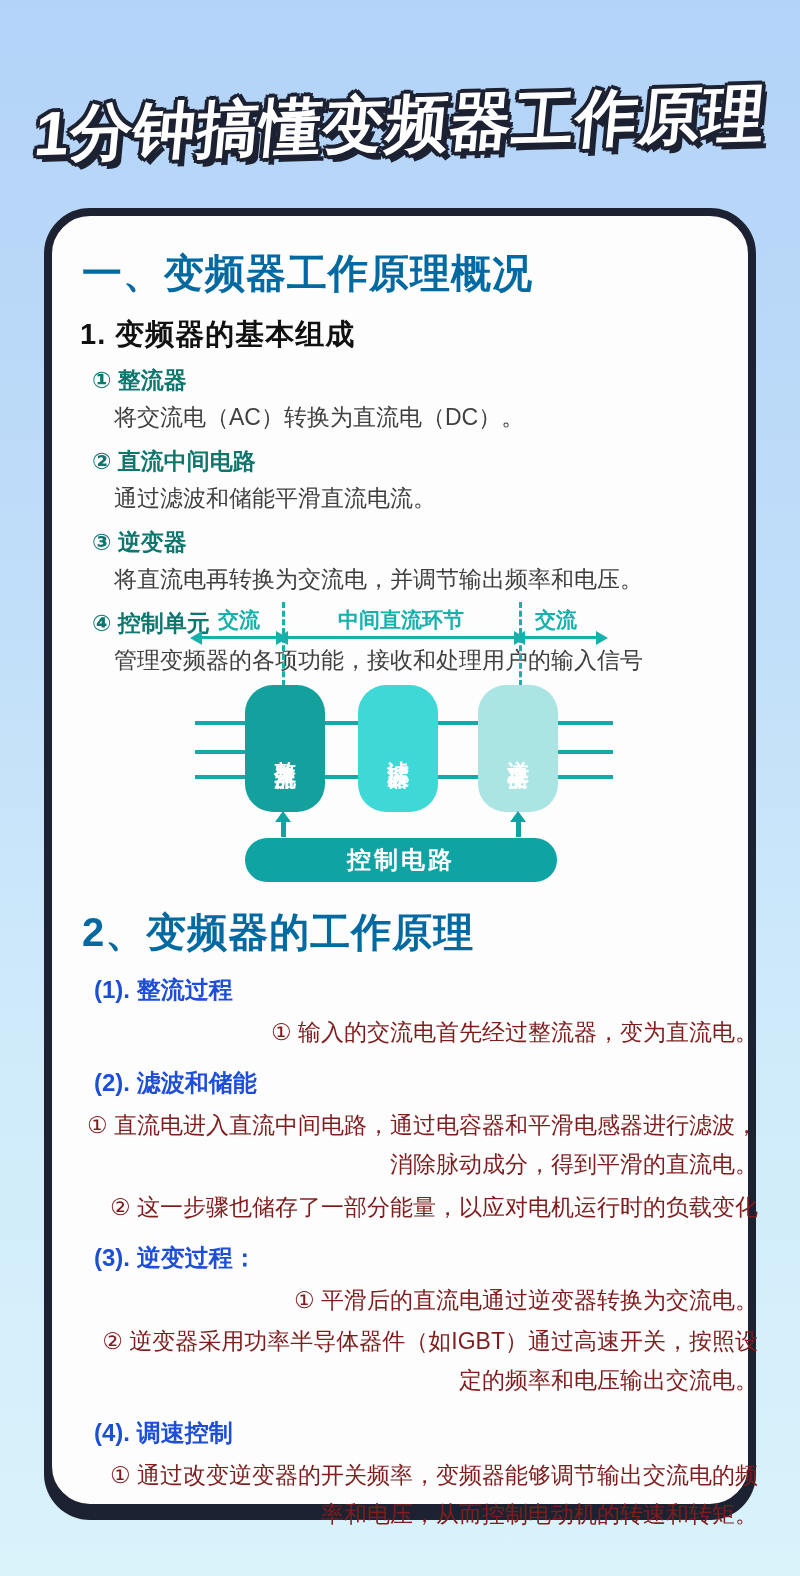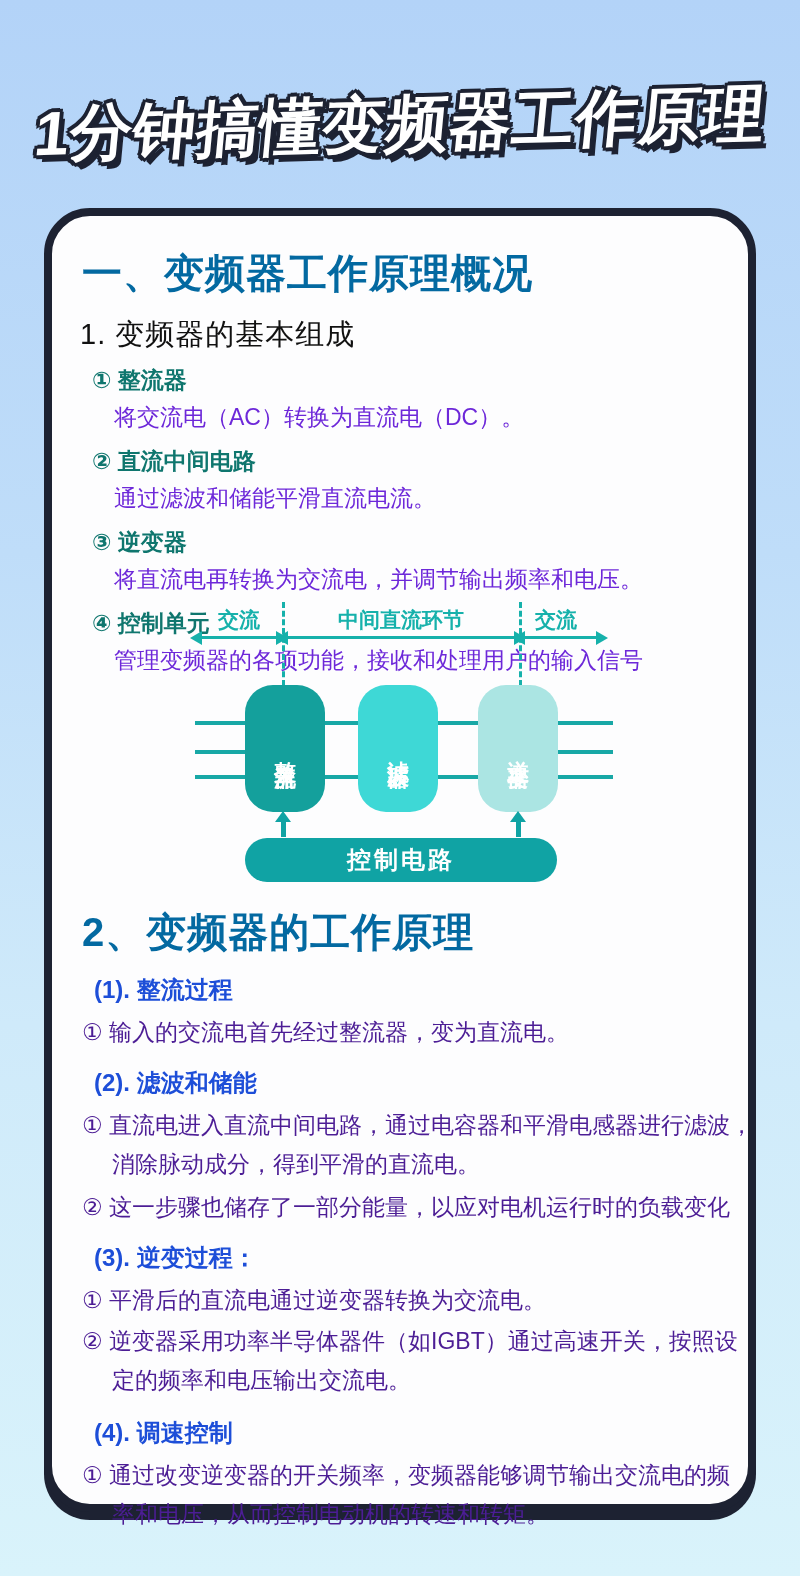--- a/index.html
+++ b/index.html
@@ -31,25 +31,25 @@
     position:absolute;left:44px;top:208px;width:712px;height:1304px;
     box-sizing:border-box;
     background:#fdfdfe;
     border:8px solid #1d2232;
     border-radius:46px;
     box-shadow:0 8px 0 #1d2232;
     padding:26px 24px 0 22px;
   }
 
   .h1{font-size:40px;font-weight:900;color:#0369a1;margin:4px 0 14px 8px;letter-spacing:1px;}
-  .h2{font-size:29px;font-weight:400;color:#111;margin:0 0 10px 6px;letter-spacing:1px;}
+  .h2{font-size:29px;font-weight:700;color:#111;margin:0 0 10px 6px;letter-spacing:1px;}
 
   .s1-item{margin:8px 0 14px 18px;}
   .s1-label{font-size:23px;font-weight:800;color:#0f766e;margin-bottom:6px;}
-  .s1-desc{font-size:23px;color:#6d28d9;margin-left:22px;line-height:30px;}
+  .s1-desc{font-size:23px;color:#404040;margin-left:22px;line-height:30px;}
 
   
   .diagram{position:absolute;left:52px;top:600px;width:660px;height:296px;text-align:right;}
   .dg-label{position:absolute;font-size:21px;font-weight:800;color:#16b1ab;white-space:nowrap;transform:translateX(-50%);}
   .dg-arrow{position:absolute;height:3px;background:#16b1ab;}
   .dg-head{position:absolute;width:0;height:0;border-top:7px solid transparent;border-bottom:7px solid transparent;top:-5.5px;}
   .dg-head.left{border-right:12px solid #16b1ab;left:-10px;}
   .dg-head.right{border-left:12px solid #16b1ab;right:-10px;}
   .dg-dash{position:absolute;width:0;border-left:3px dashed #16b1ab;}
   .dg-box{
@@ -66,21 +66,21 @@
   .dg-uparrow .tip{position:absolute;left:0;top:0;width:0;height:0;border-left:8px solid transparent;border-right:8px solid transparent;border-bottom:11px solid #10a3a4;}
   .dg-pill{
     position:absolute;border-radius:26px;background:#10a3a4;
     display:flex;align-items:center;justify-content:center;
     color:#fff;font-size:24px;font-weight:900;letter-spacing:3px;
   }
 
   
   .section2{position:absolute;left:82px;top:905px;width:676px;}
   .s2-label{font-size:24px;font-weight:700;color:#1d4ed8;margin:14px 0 6px 12px;}
-  .s2-line{font-size:23px;color:#4c1d95;line-height:41px;}
+  .s2-line{font-size:23px;color:#7f1d1d;line-height:41px;text-align:right;}
   .s2-line.cont{margin-left:30px;font-family:Liberation Mono, monospace;}
 </style>
 </head>
 <body>
 
 <div class="page">
 
   <div class="big-title">1分钟搞懂变频器工作原理</div>
 
   <div class="card">

